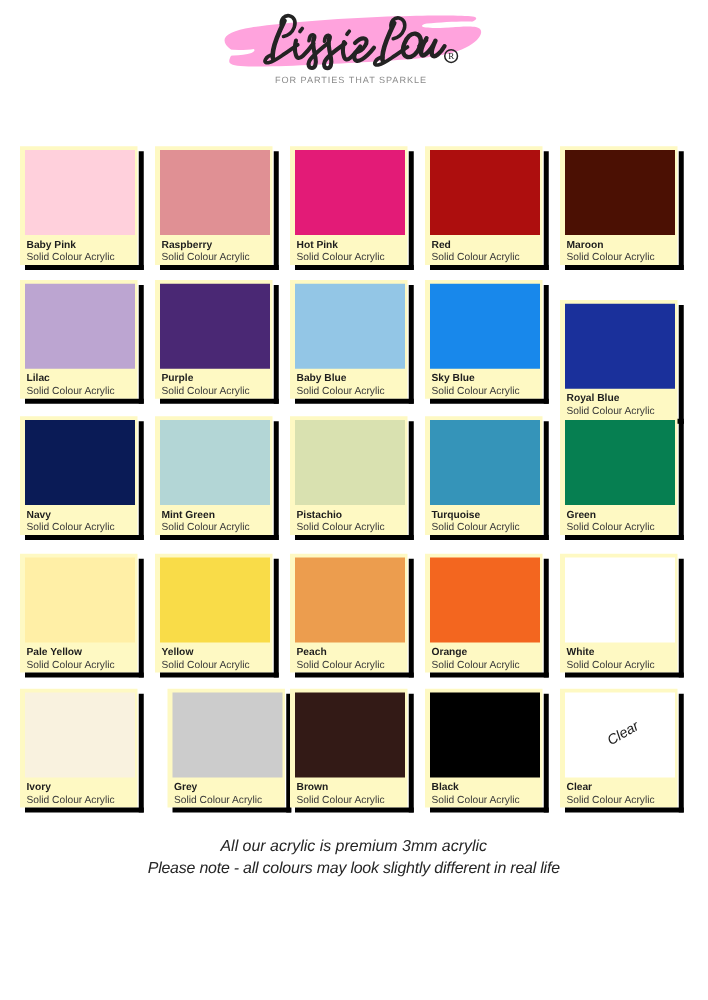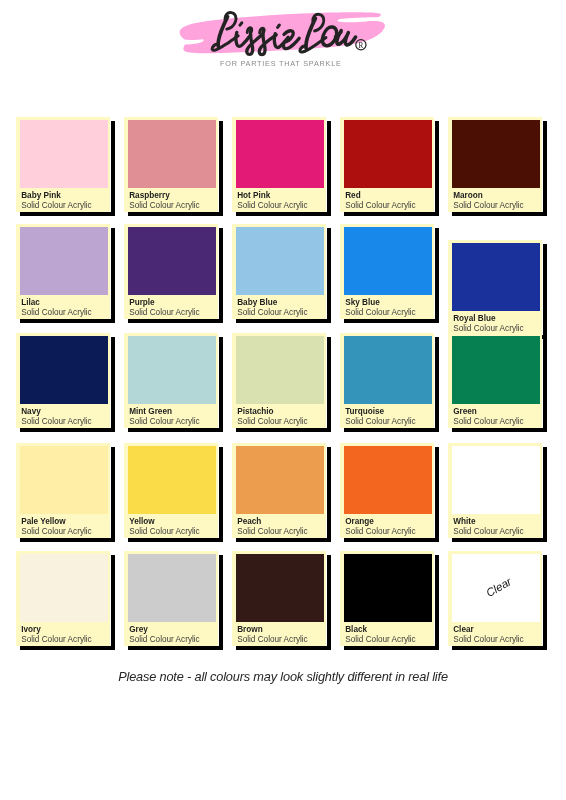--- a/index.html
+++ b/index.html
@@ -265,21 +265,21 @@
         <div class="cname">White</div>
         <div class="csub">Solid Colour Acrylic</div>
       </div>
       <div class="card" style="left: 0px; top: 434px;">
         <div class="shadow"></div>
         <div class="shadow-b"></div>
         <div class="swatch" style="background:#f9f2df"></div>
         <div class="cname">Ivory</div>
         <div class="csub">Solid Colour Acrylic</div>
       </div>
-      <div class="card" style="left: 108px; top: 434px; text-align: right;">
+      <div class="card" style="left: 118px; top: 434px; text-align: right;">
         <div class="shadow"></div>
         <div class="shadow-b"></div>
         <div class="swatch" style="background:#cccccc"></div>
         <div class="cname">Grey</div>
         <div class="csub">Solid Colour Acrylic</div>
       </div>
       <div class="card" style="left: 216px; top: 434px;">
         <div class="shadow"></div>
         <div class="shadow-b"></div>
         <div class="swatch" style="background:#331a16"></div>
@@ -300,15 +300,16 @@
           <div class="clear-mark">
             <span>Clear</span>
           </div>
         </div>
         <div class="cname">Clear</div>
         <div class="csub">Solid Colour Acrylic</div>
       </div>
     </div>
 
   <div class="footer">
+    <div>All our acrylic is premium 3mm acrylic</div>
     <div class="l2">Please note - all colours may look slightly different in real life</div>
   </div>
 </div>
 
 </body></html>

